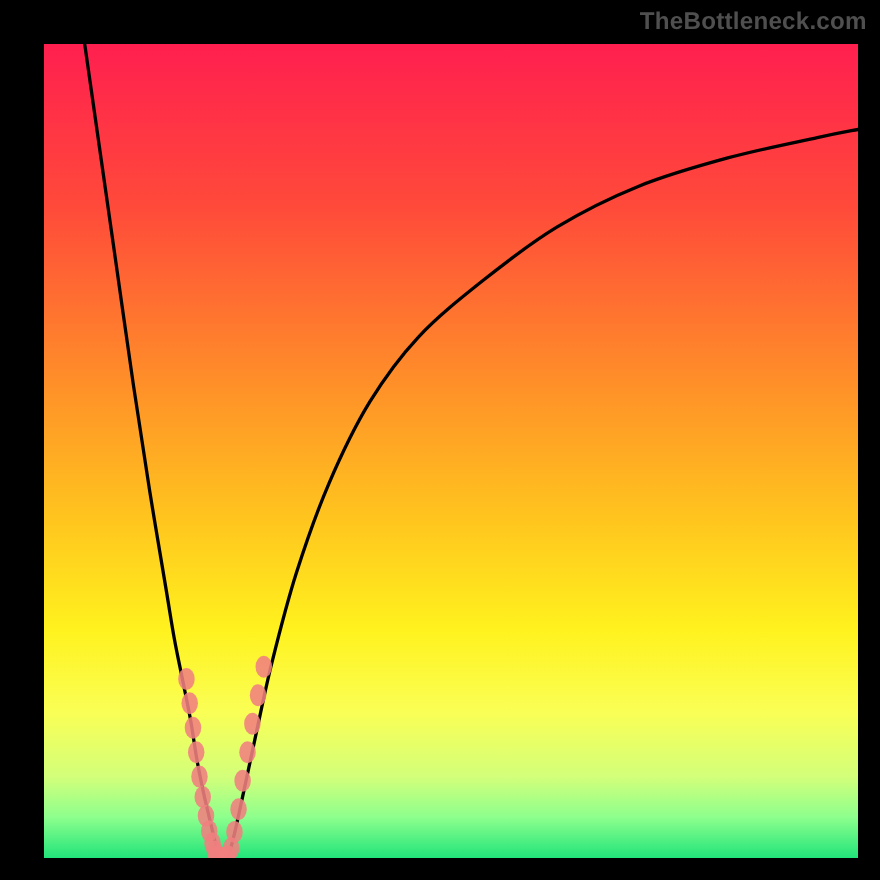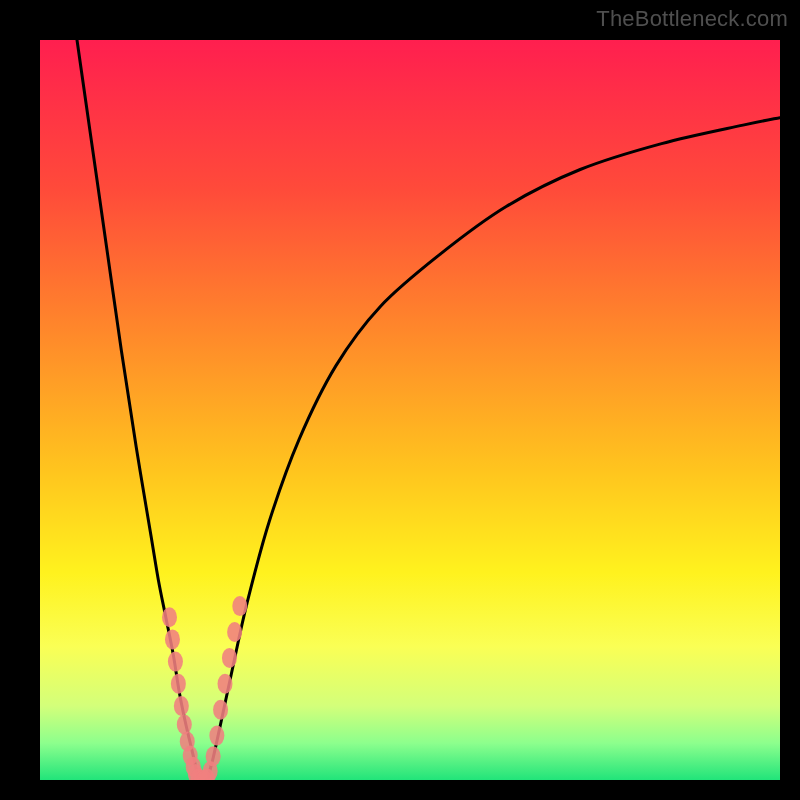--- a/index.html
+++ b/index.html
@@ -25,21 +25,21 @@
     height: 740px;
     overflow: visible;
   }
   .watermark {
     position: absolute;
     top: 6px;
     right: 12px;
     color: #4f4f4f;
     font-size: 22px;
     letter-spacing: 0.2px;
-    font-weight: 400;
+    font-weight: 700;
     user-select: none;
   }
   svg {
     position: absolute;
     left: 0; top: 0;
   }
   .curve {
     fill: none;
     stroke: #000;
     stroke-width: 3;

